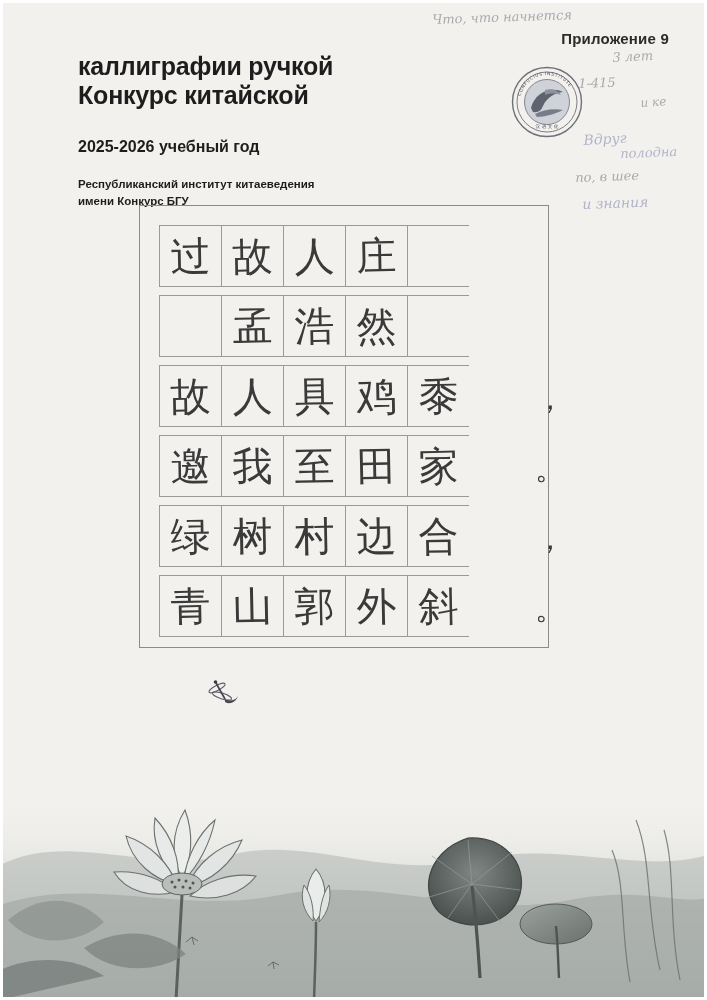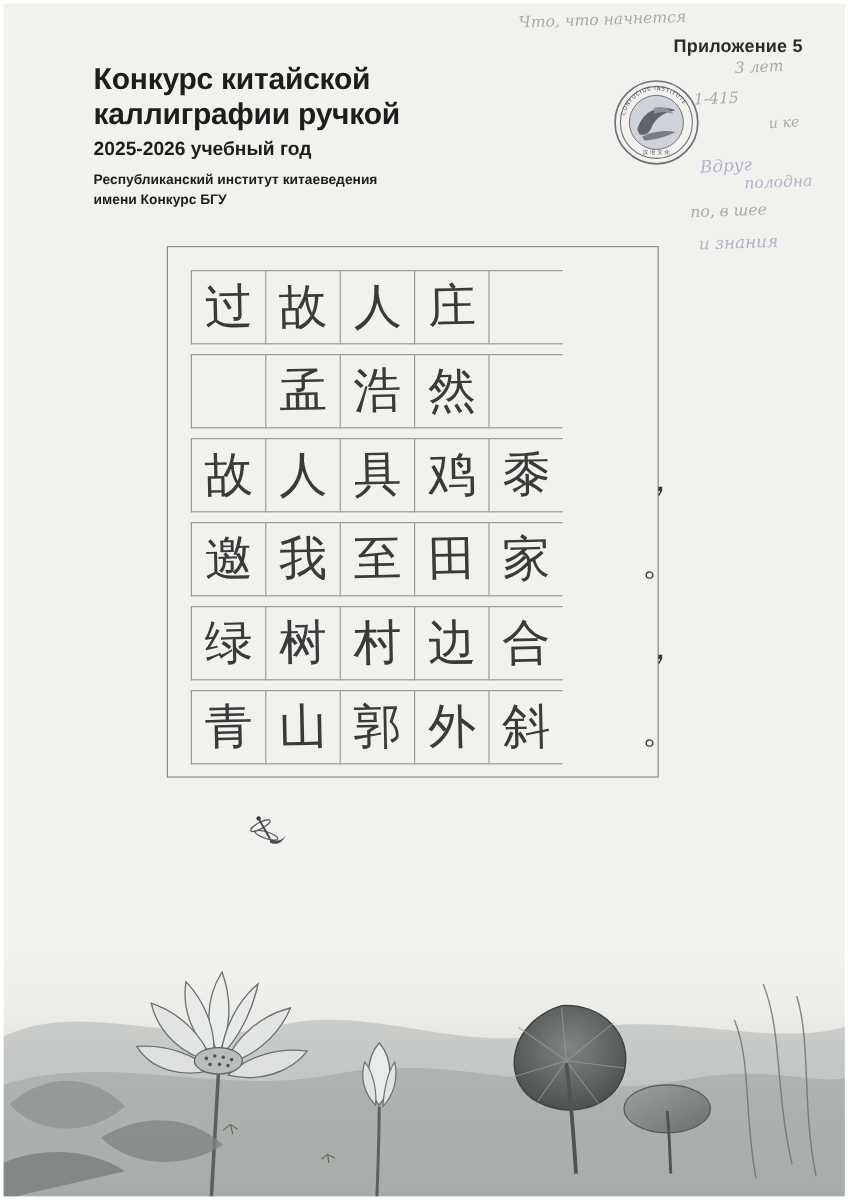--- a/index.html
+++ b/index.html
@@ -68,27 +68,27 @@
     width: 430px;
   }
   .title {
     font-size: 25px;
     font-weight: bold;
     line-height: 1.16;
     color: #1d1d1d;
     letter-spacing: -0.2px;
   }
   .subtitle {
-    margin-top: 6px;
+    margin-top: 28px;
     font-size: 16px;
     font-weight: bold;
     color: #1d1d1d;
   }
   .institute {
-    margin-top: 8px;
+    margin-top: 20px;
     font-size: 11.5px;
     font-weight: bold;
     line-height: 1.45;
     color: #1d1d1d;
   }
 
   .logo {
     position: absolute;
     left: 511px;
     top: 66px;
@@ -188,26 +188,26 @@
       <div class="bleed-word dark" style="left: 578px; top: 76px; font-size: 13px; transform: rotate(-2deg);">1-415</div>
       <div class="bleed-word dark" style="left: 640px; top: 96px; font-size: 12px; transform: rotate(-4deg);">и ке</div>
       <div class="bleed-word blue" style="left: 583px; top: 132px; font-size: 14px; transform: rotate(-3deg);">Вдруг</div>
       <div class="bleed-word blue" style="left: 620px; top: 146px; font-size: 13px; transform: rotate(-2deg);">полодна</div>
       <div class="bleed-word dark" style="left: 575px; top: 170px; font-size: 13px; transform: rotate(-2deg);">по, в шее</div>
       <div class="bleed-word blue" style="left: 582px; top: 196px; font-size: 14px; transform: rotate(-2deg);">и знания</div>
     </div>
 
   <div class="content">
 
-    <div class="appendix">Приложение 5</div>
+    <div class="appendix">Приложение 9</div>
 
     <div class="header">
       <div class="title">
+        <div>каллиграфии ручкой</div>
         <div>Конкурс китайской</div>
-        <div>каллиграфии ручкой</div>
       </div>
       <div class="subtitle">2025-2026 учебный год</div>
       <div class="institute">
         <div>Республиканский институт китаеведения</div>
         <div>имени Конкурс БГУ</div>
       </div>
     </div>
 
     <div class="logo">
       <svg width="72" height="72" viewBox="0 0 72 72" xmlns="http://www.w3.org/2000/svg">

